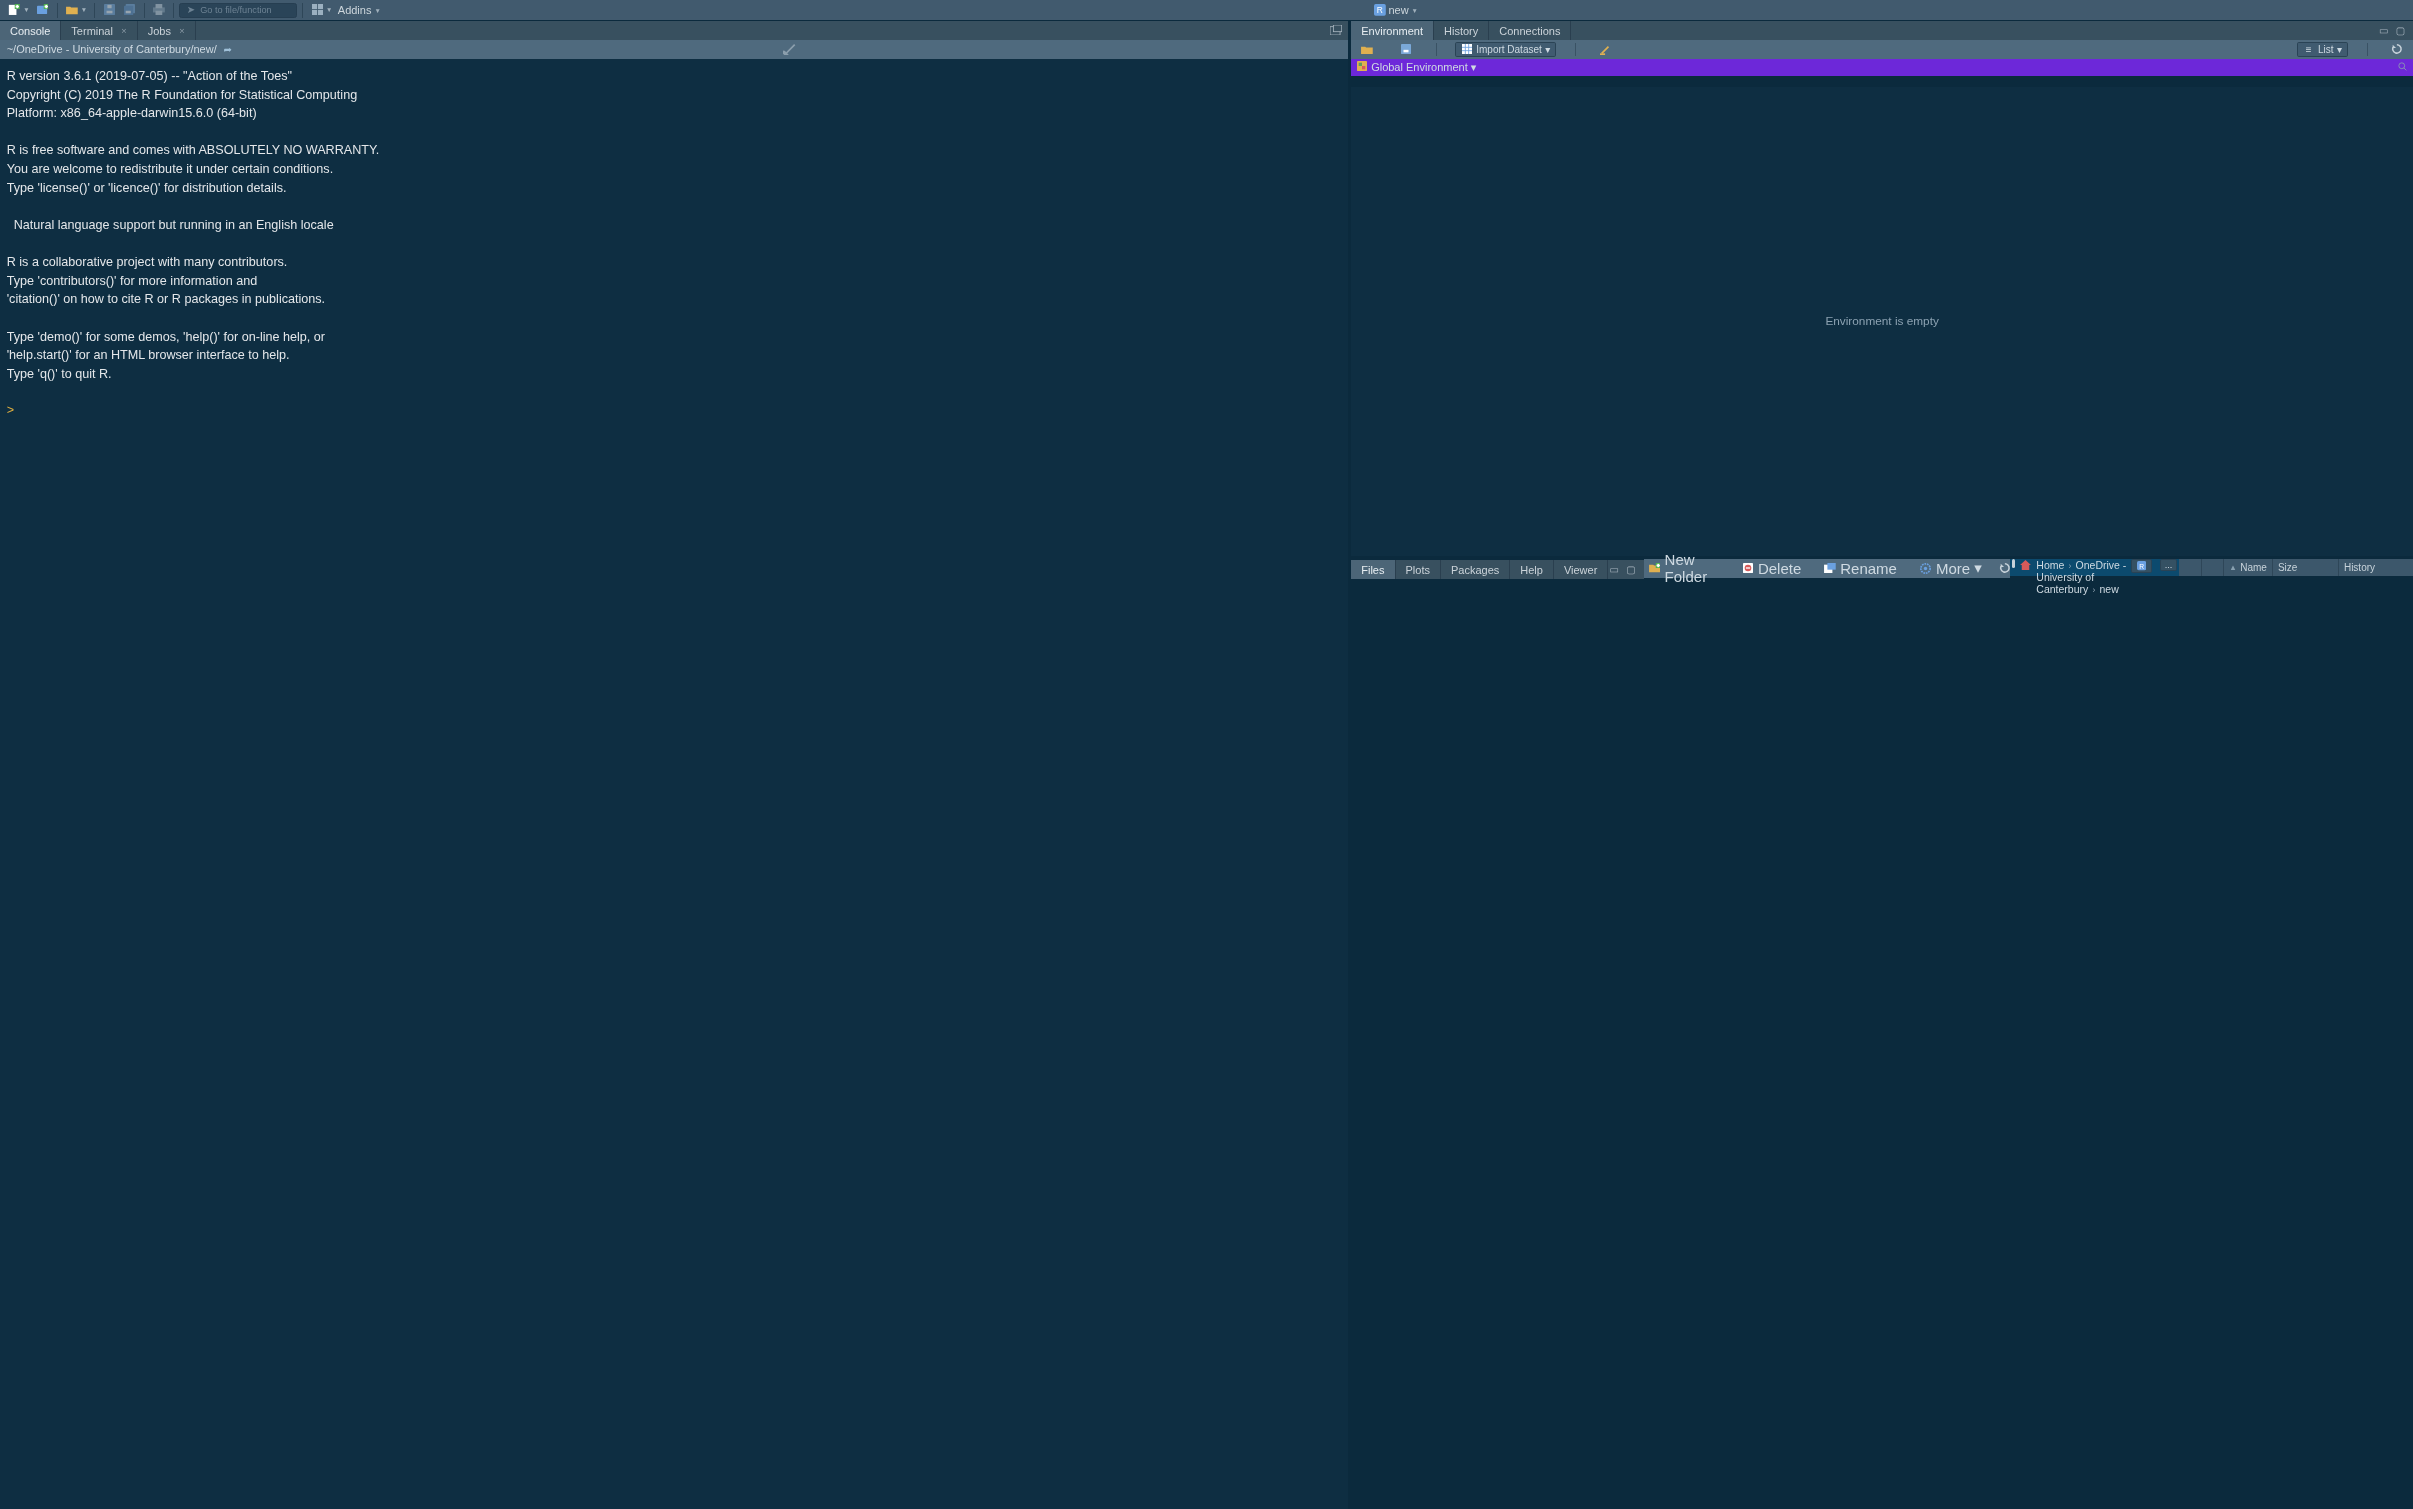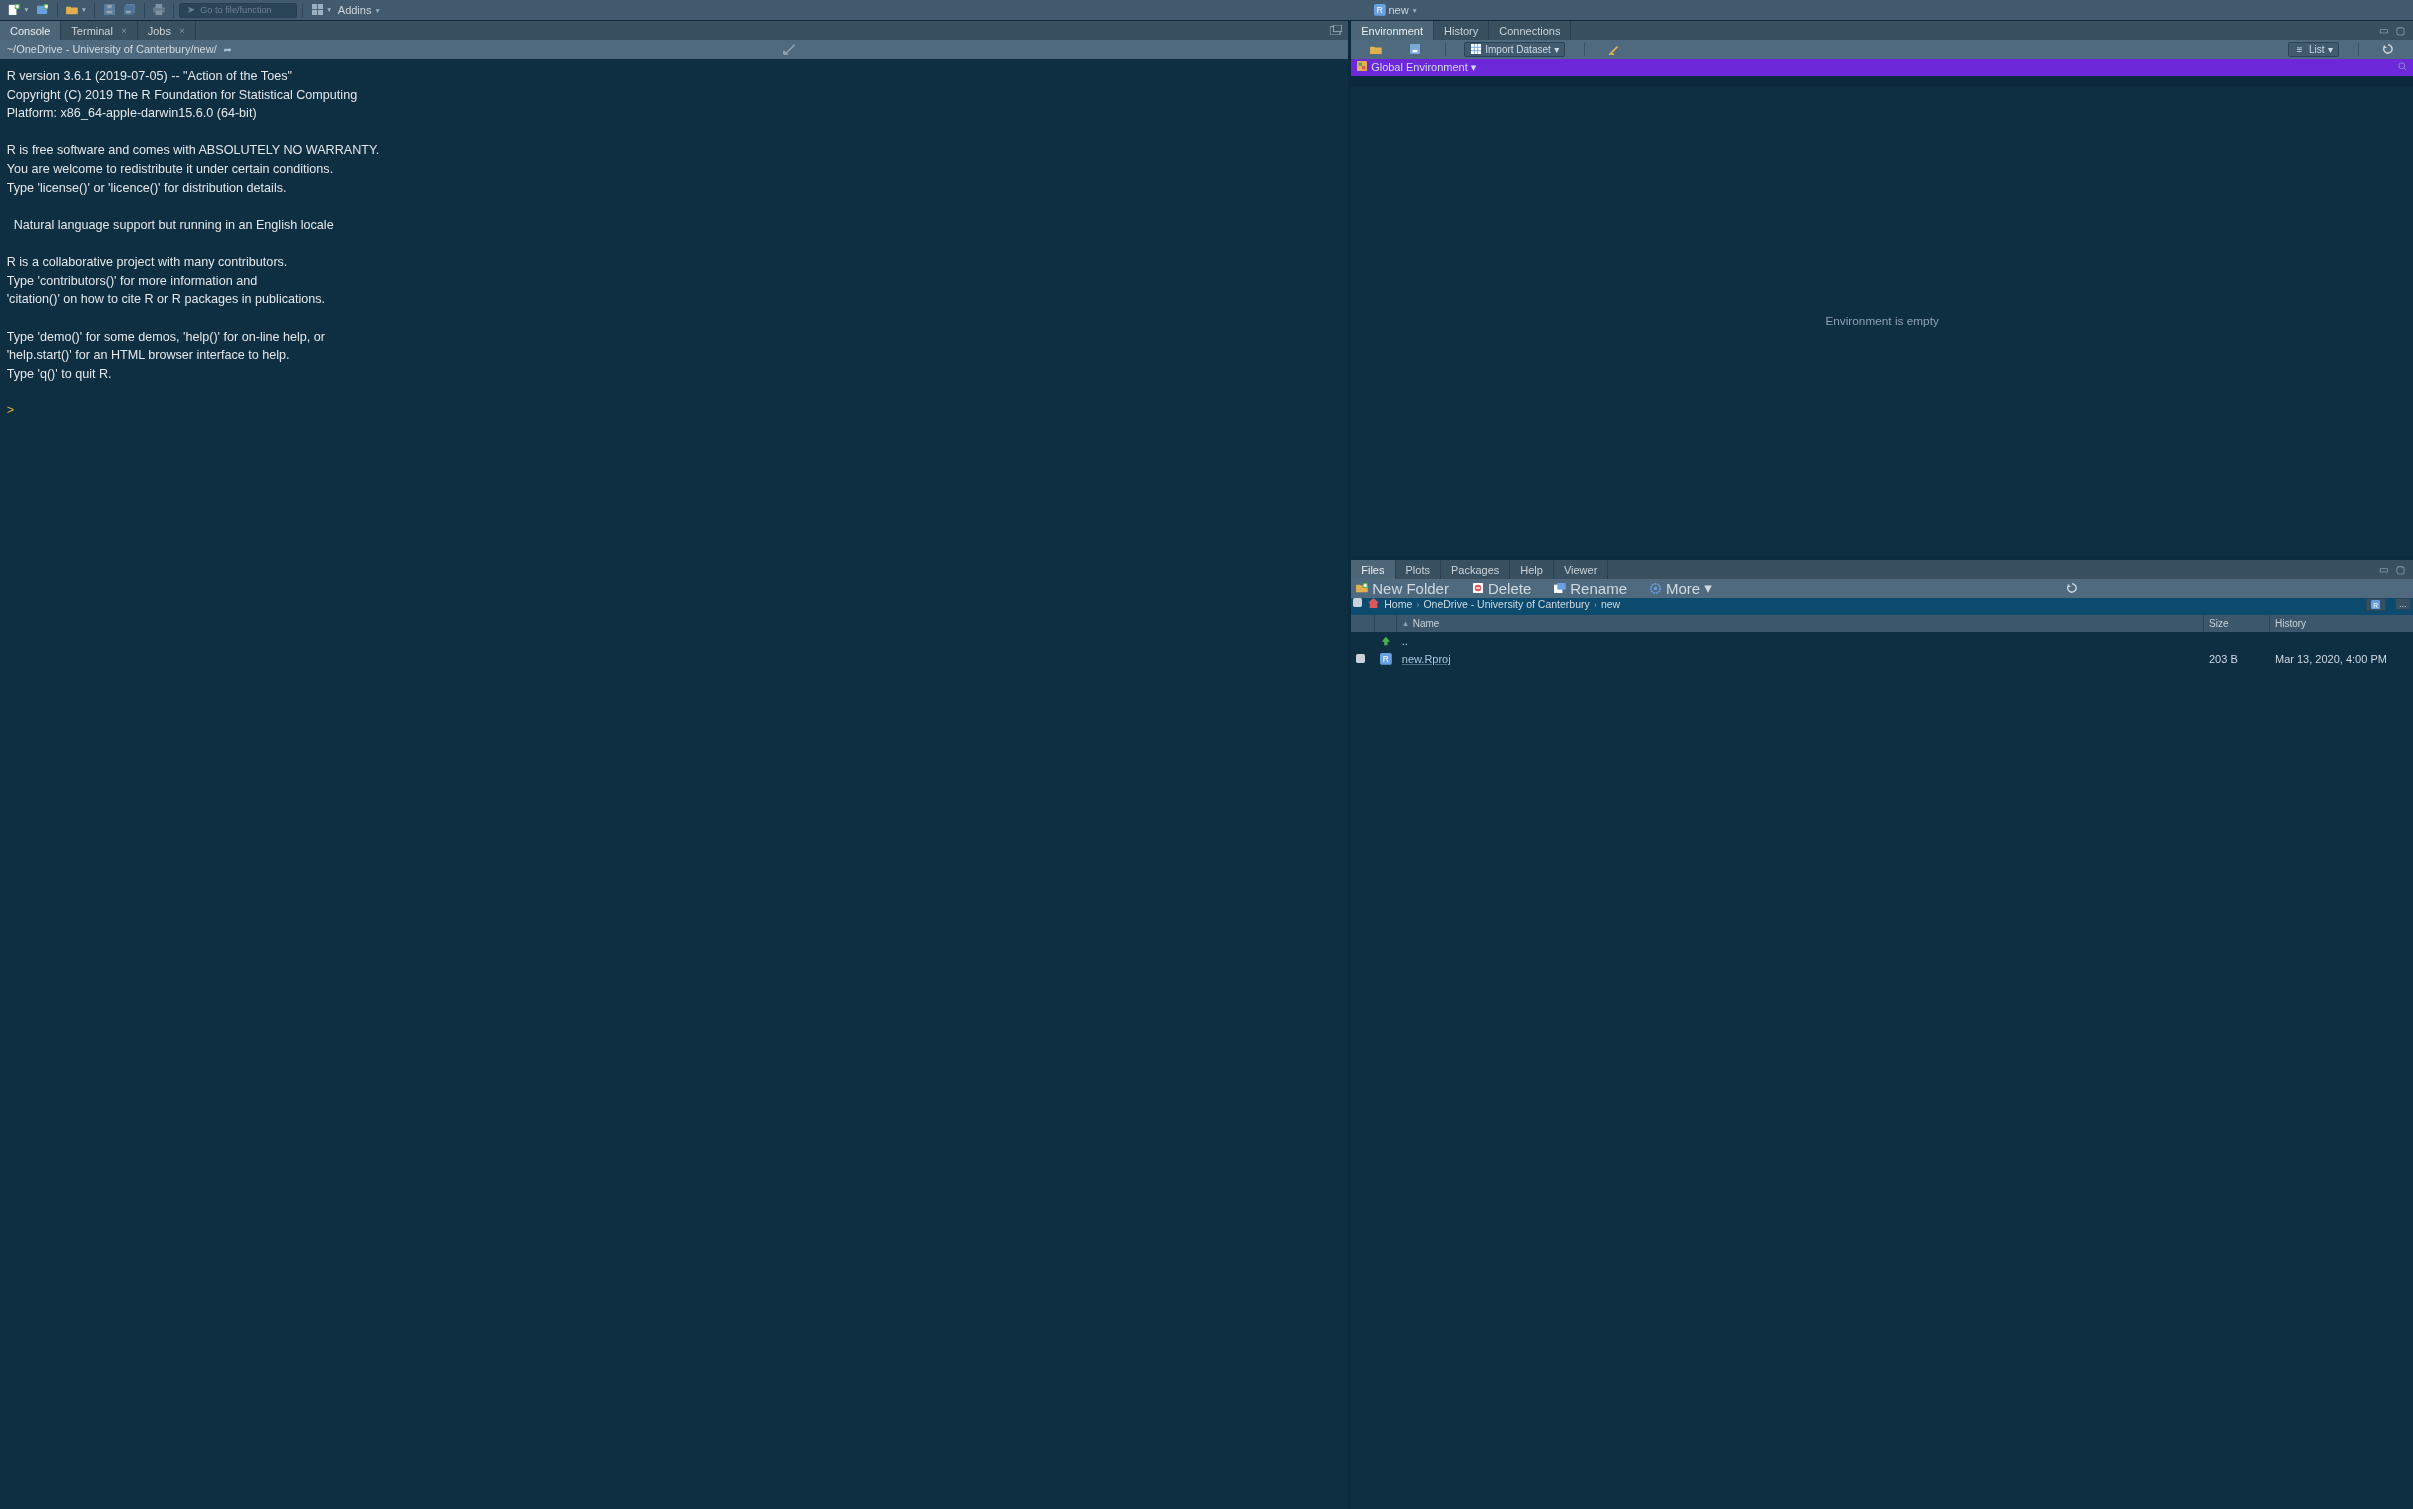--- a/index.html
+++ b/index.html
@@ -29,32 +29,32 @@
 
 
 .subbar { height: 18.5px; background: #4f6a7e; display: flex; align-items: center; color: #cfdae2; padding: 0 6.7px; font-size: 11px; gap: 5px; }
 .subbar .right { margin-left: auto; }
 
 
 .console-body { flex: 1; background: #0e2e42; color: #e4e7ea; font-family: Menlo, Monaco, "DejaVu Sans Mono", monospace; font-size: 12.6px; line-height: 1.4; padding: 8.4px 6.7px; white-space: pre; overflow: auto; }
 .console-body .prompt { color: #e0b040; }
 
 
-.envbar { height: 18.5px; background: #4f6a7e; display: flex; align-items: center; padding: 0 14px; color: #cfdae2; gap: 17px; }
+.envbar { height: 18.5px; background: #4f6a7e; display: flex; align-items: center; padding: 0 5px; color: #cfdae2; gap: 17px; }
 .envbar .btn { display: flex; align-items: center; gap: 3.4px; padding: 0.8px 5px; border-radius: 1.7px; cursor: pointer; font-size: 10px; }
 .envbar .btn.box { background: #405b70; border: 0.8px solid #2a4355; }
 .envbar .sep { width: 0.8px; height: 13.4px; background: #3a5264; margin: 0 1.7px; }
 
 
 .envbar2 { height: 17px; background: #6d28d9; display: flex; align-items: center; padding: 0 5px; color: #cfdae2; gap: 5px; }
 
 .env-body { flex: 1; background: #0e2e42; display: flex; align-items: center; justify-content: center; color: #8ca2b2; font-size: 11.8px; margin-top: 11px; }
 
 
-.right-bottom { flex: 1; display: flex; flex-direction: column; border-top: 3.4px solid #0b2a3d; min-height: 0; }
+.right-bottom { flex: 1; display: flex; flex-direction: row; border-top: 3.4px solid #0b2a3d; min-height: 0; }
 .right-top { height: 36%; display: flex; flex-direction: column; min-height: 0; }
 
 .filebar { height: 18.5px; background: #4f6a7e; display: flex; align-items: center; padding: 0 5px; color: #cfdae2; gap: 23px; font-size: 15px; }
 .filebar .btn { display: flex; align-items: center; gap: 4.2px; cursor: pointer; }
 .filebar .right { margin-left: auto; }
 
 .breadcrumb { height: 17px; background: #0c4a6e; display: flex; align-items: flex-start; padding: 0 2px; color: #cfdae2; gap: 5px; font-size: 10.5px; }
 .breadcrumb .crumb { cursor: pointer; }
 .breadcrumb .chev { color: #94a9b8; font-size: 8.4px; }
 .breadcrumb .chip { margin-left: auto; background: #355163; border: 0.8px solid #2a4355; padding: 0 3.4px; border-radius: 1.7px; font-size: 9.2px; display:flex; align-items:center; gap:2.5px;}

